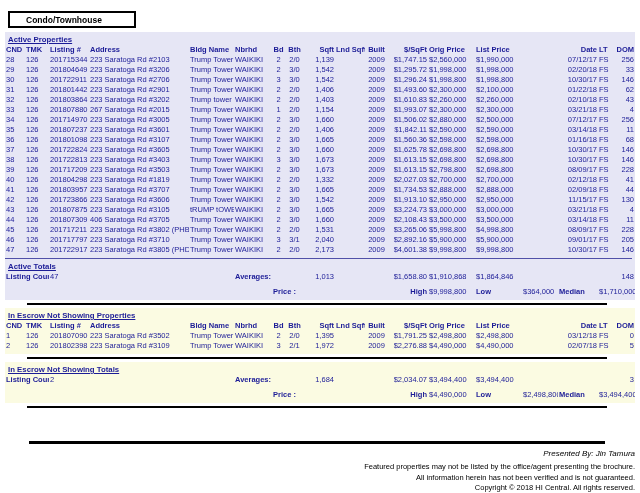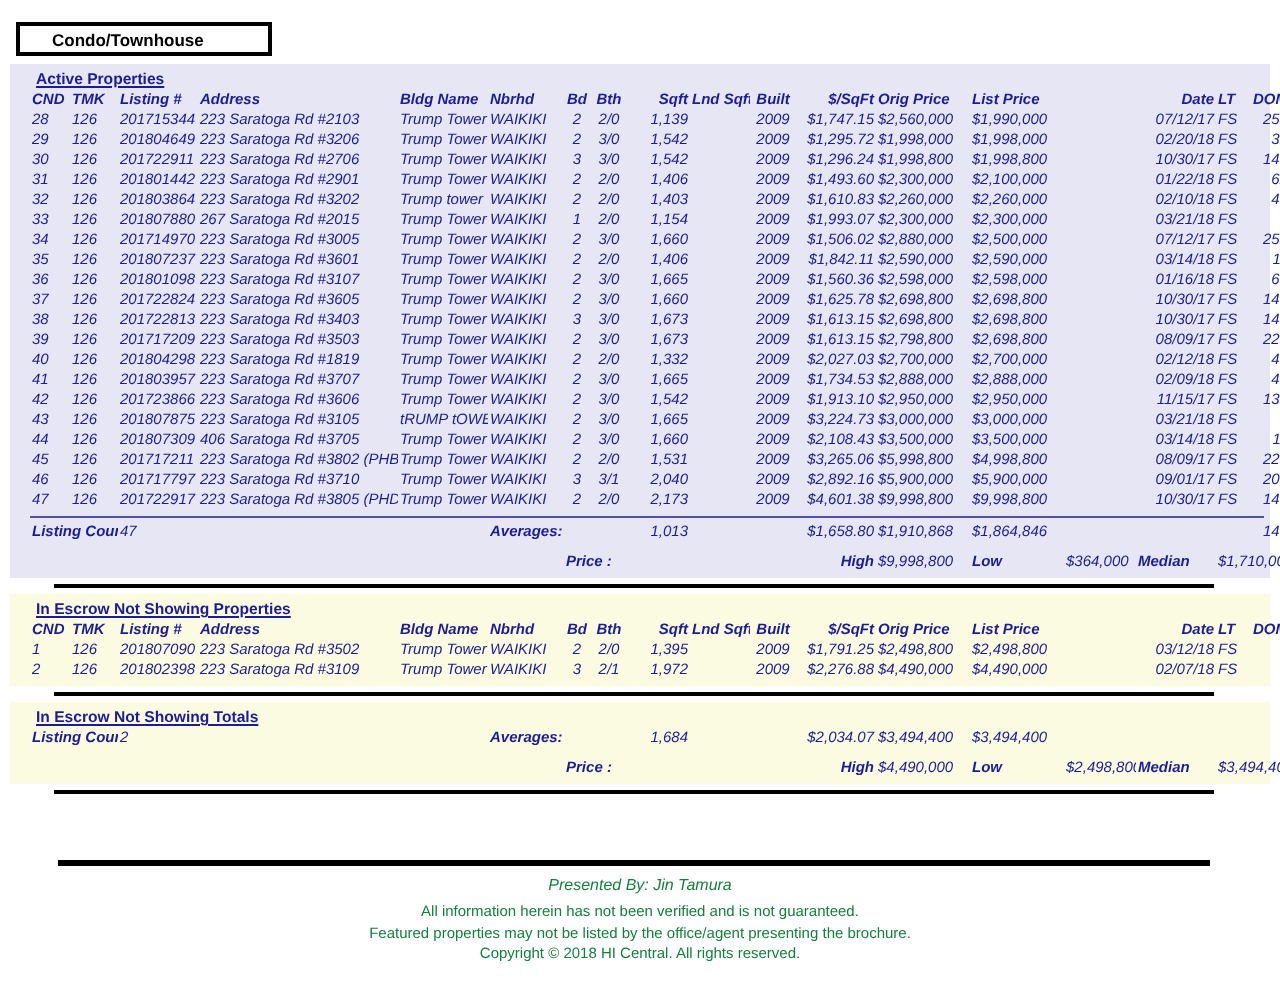--- a/index.html
+++ b/index.html
@@ -1,39 +1,39 @@
 <!DOCTYPE html>
 <html><head>
 <meta charset="utf-8">
 <style>
   html,body{margin:0;padding:0;}
   body{width:640px;height:493px;background:#ffffff;font-family:"Liberation Sans",sans-serif;color:#1c1c97;overflow:hidden;}
   .page{padding:9px 5px 0 5px;}
   .title-box{display:inline-block;border:2px solid #000;padding:2px 6px 1px 16px;margin:2px 0 4px 3px;font-size:8.5px;font-weight:bold;color:#000;min-width:102px;background:#fff;}
-  .block{padding:2px 3px 3px 10px;}
+  .block{padding:2px 3px 3px 0;}
   .lavender{background:#e6e6f5;}
   .yellow{background:#fbfbe2;}
   .section-label{font-size:7.8px;font-weight:bold;text-decoration:underline;padding:1px 0 1px 3px;color:#1c1c97;}
-  table.grid{width:100%;border-collapse:collapse;table-layout:fixed;font-style:italic;}
+  table.grid{width:100%;border-collapse:collapse;table-layout:fixed;}
   th,td{font-size:7.5px;line-height:10px;padding:0 1px;white-space:nowrap;overflow:hidden;text-align:left;font-weight:normal;color:#1c1c97;}
   th{font-weight:bold;}
   .c-sqft,.c-lnd_sqft,.c-psf,.c-date,.c-dom{text-align:right;}
   .c-bd,.c-bth,.c-built{text-align:center;}
   .w-cnd{width:20px}.w-tmk{width:24px}.w-listing{width:40px}.w-address{width:100px}
   .w-bldg{width:45px}.w-nbrhd{width:38px}.w-bd{width:13px}.w-bth{width:19px}
   .w-sqft{width:31px}.w-lnd_sqft{width:30px}.w-built{width:23px}.w-psf{width:40px}
   .w-orig{width:47px}.w-list{width:47px}.w-spacer{width:36px}.w-date{width:40px}
   .w-lt{width:16px}.w-dom{width:21px}
   .b{font-weight:bold;}
   .rule{height:1px;background:#5050a8;margin:3px 0 2px 0;}
   .thick{height:2px;background:#000;margin:3px 28px 3px 22px;}
   .price-row td{padding-top:5px;margin-top:16px;}
   .gap{height:30px;}
   .footer-line{height:3px;background:#000;margin:0 30px 5px 24px;}
-  .footer{text-align:center;color:#15803d;}
+  .footer{text-align:right;color:#000000;}
   .presented{font-size:8px;font-style:italic;margin:1px 0 4px 0;}
   .disc{font-size:7.5px;line-height:10.5px;}
 </style>
 </head>
 <body>
 
 <div class="page">
 
   <div class="title-box">
     <span>Condo/Townhouse</span>
@@ -481,20 +481,21 @@
             <td class="c-orig">$9,998,800</td>
             <td class="c-list">$9,998,800</td>
             <td class="c-spacer"></td>
             <td class="c-date">10/30/17</td>
             <td class="c-lt">FS</td>
             <td class="c-dom">146</td>
           </tr>
         </tbody>
     </table>
     <div class="rule"></div>
+    <div class="section-label">Active Totals</div>
     <table class="grid">
       <colgroup>
           <col class="w-cnd">
           <col class="w-tmk">
           <col class="w-listing">
           <col class="w-address">
           <col class="w-bldg">
           <col class="w-nbrhd">
           <col class="w-bd">
           <col class="w-bth">
@@ -698,19 +699,19 @@
     </table>
   </div>
 
   <div class="thick"></div>
 
   <div class="gap"></div>
 
   <div class="footer-line"></div>
   <div class="footer">
     <div class="presented">Presented By: Jin Tamura</div>
+    <div class="disc">Featured properties may not be listed by the office/agent presenting the brochure.</div>
     <div class="disc">All information herein has not been verified and is not guaranteed.</div>
-    <div class="disc">Featured properties may not be listed by the office/agent presenting the brochure.</div>
     <div class="disc">Copyright © 2018 HI Central. All rights reserved.</div>
 
   </div>
 
 </div>
 
 </body></html>

